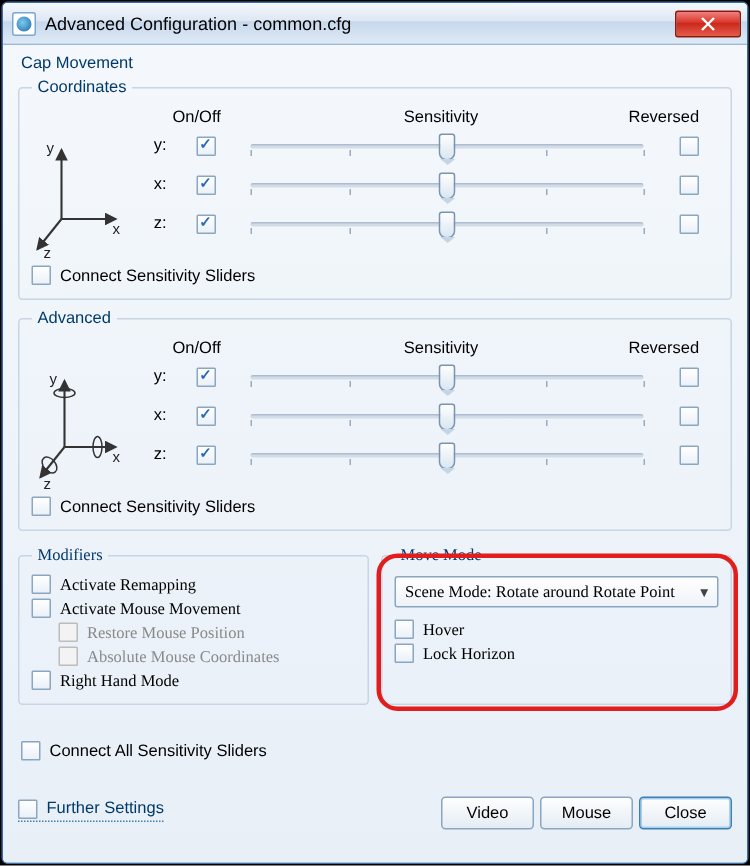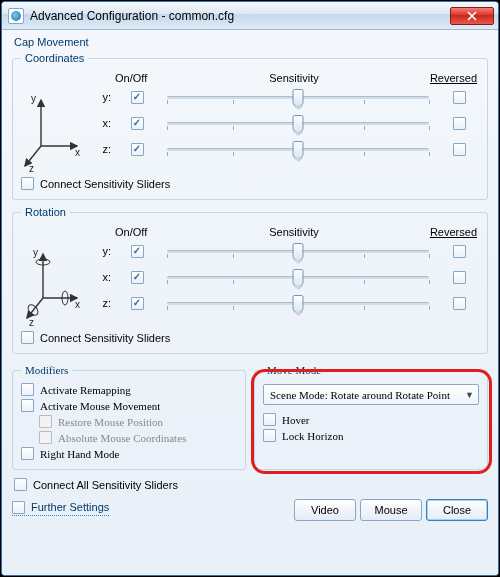--- a/index.html
+++ b/index.html
@@ -88,21 +88,21 @@
     flex:none;
   }
   .axis-table { flex:1; }
   .axis-header {
     display:flex;
     height:16px;
     align-items:flex-end;
   }
   .axis-header .h-onoff { width:54px; margin-left:22px; text-align:left; }
   .axis-header .h-sens { flex:1; text-align:center; }
-  .axis-header .h-rev { width:60px; text-align:right; padding-right:2px;text-decoration:underline; }
+  .axis-header .h-rev { width:60px; padding-right:2px; }
   .axis-row {
     display:flex;
     align-items:center;
     height:26px;
   }
   .axis-row .axlabel { width:18px; text-align:right; }
   .axis-row .onoff { width:40px; display:flex; justify-content:center; margin-left:6px; }
   .axis-row .slider-wrap { flex:1; padding:0 10px; }
   .axis-row .rev { width:40px; display:flex; justify-content:center; }
   .checkbox {
@@ -328,21 +328,21 @@
           </div>
         </div>
       </div>
       <div class="chk-row">
         <div class="checkbox"></div>
         <span>Connect Sensitivity Sliders</span>
       </div>
     </fieldset>
 
     <fieldset class="group">
-      <legend>Rotation</legend>
+      <legend>Advanced</legend>
       <div class="axis-block">
         <svg class="axes3d" viewBox="0 0 64 88">
           <defs>
             <marker id="ah2" markerWidth="6" markerHeight="6" refX="5" refY="3" orient="auto">
                 <path d="M0,0 L6,3 L0,6 Z" fill="#333"></path>
               </marker>
           </defs>
           <line x1="22" y1="58" x2="22" y2="14" stroke="#333" stroke-width="1.4" marker-end="url(#ah2)"></line>
           <line x1="22" y1="58" x2="56" y2="58" stroke="#333" stroke-width="1.4" marker-end="url(#ah2)"></line>
           <line x1="22" y1="58" x2="6" y2="78" stroke="#333" stroke-width="1.4" marker-end="url(#ah2)"></line>
@@ -463,21 +463,21 @@
           <span>Hover</span>
         </div>
         <div class="chk-row">
           <div class="checkbox"></div>
           <span>Lock Horizon</span>
         </div>
         <div class="highlight-ring"></div>
       </fieldset>
     </div>
 
-    <div class="chk-row" style="margin:2px 2px;">
+    <div class="chk-row" style="margin:18px 2px;">
       <div class="checkbox"></div>
       <span>Connect All Sensitivity Sliders</span>
     </div>
 
     <div class="footer-row">
       <div class="further">
         <div class="checkbox"></div>
         <span>Further Settings</span>
       </div>
       <div class="button-row">

